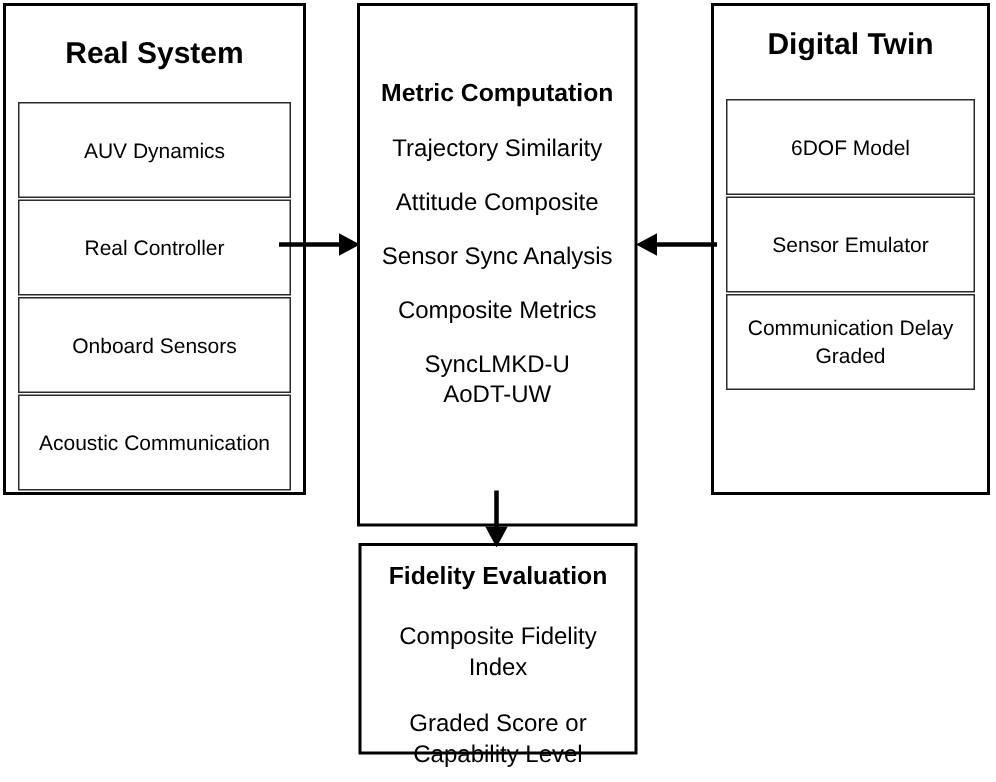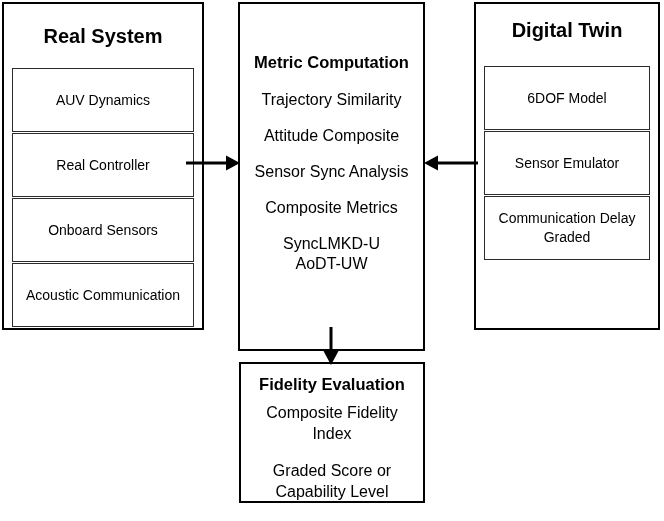--- a/index.html
+++ b/index.html
@@ -100,21 +100,21 @@
   #fidelity-panel .panel-title {
     position: absolute;
     left: 0; right: 0;
     top: 10px;
     font-size: 16.5px;
     line-height: 20px;
   }
   .fidelity-lines {
     position: absolute;
     left: 6px; right: 6px;
-    top: 38px;
+    top: 50px;
   }
   .fidelity-line {
     text-align: center;
     font-size: 16px;
     line-height: 21px;
     margin-bottom: 16px;
   }
   .fidelity-line:last-child { margin-bottom: 0; }
 
   

